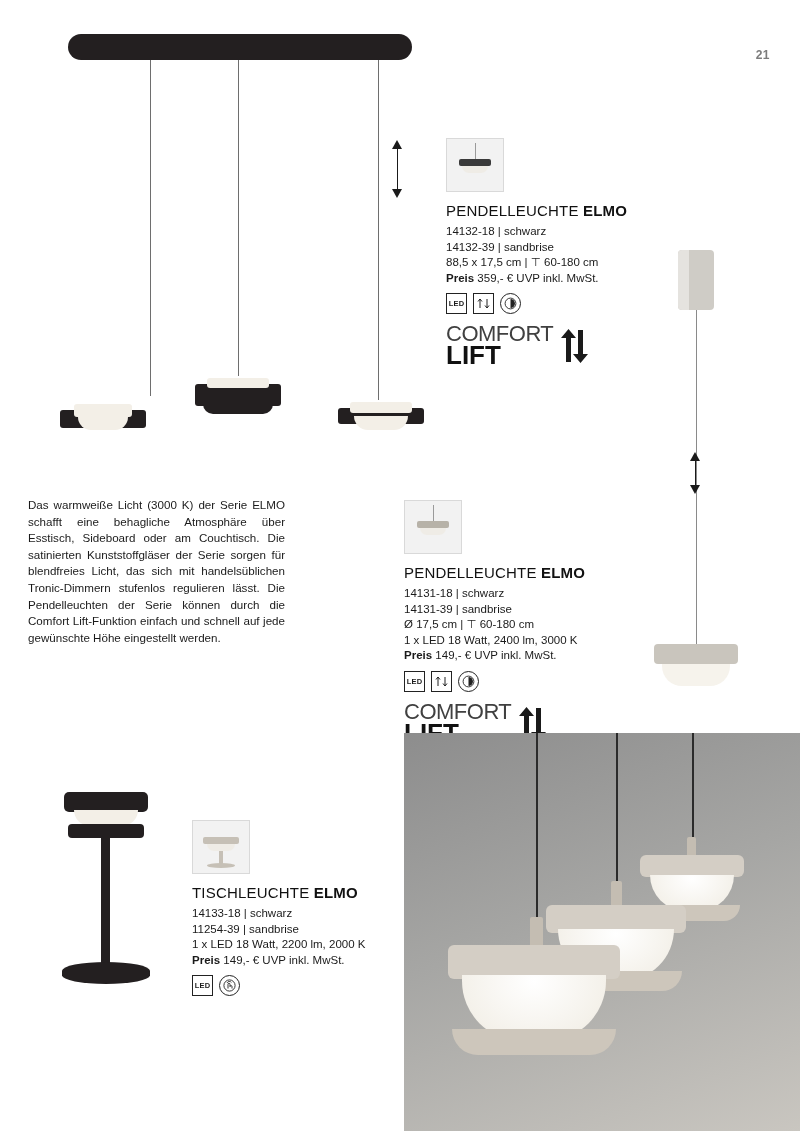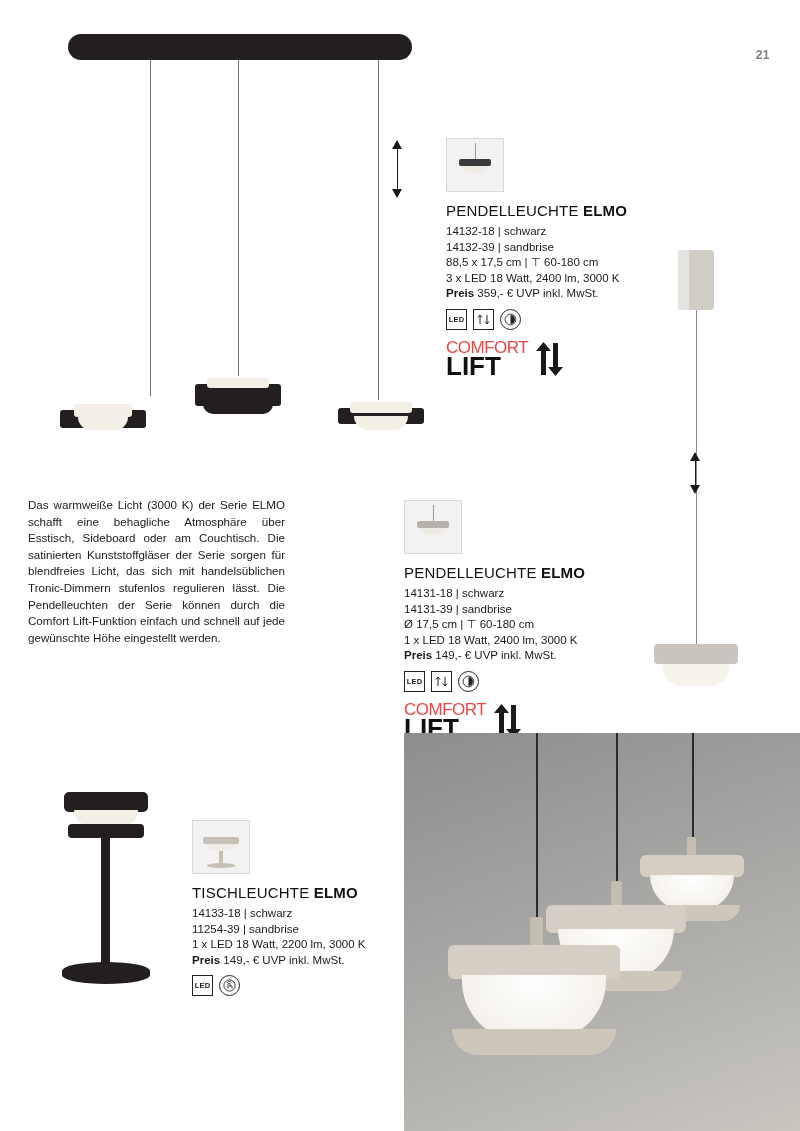--- a/index.html
+++ b/index.html
@@ -112,23 +112,23 @@
   .comfortlift {
     margin-top: 10px;
     display: flex;
     align-items: center;
     gap: 4px;
   }
   .cl-text {
     line-height: 0.92;
   }
   .cl-comfort {
-    font-size: 17px;
+    font-size: 22px;
     letter-spacing: -0.5px;
-    color: #ef4444;
+    color: #404040;
   }
   .cl-lift {
     font-size: 26px;
     font-weight: bold;
     letter-spacing: 0px;
     color: #111;
   }
 
   
   .desc {
@@ -374,21 +374,20 @@
       <div class="shade-top" style="top:20px;"></div>
       <div class="shade-bot" style="top:27px;"></div>
     </div>
     <div class="p-title">
       <span>PENDELLEUCHTE</span>
       <b>ELMO</b>
     </div>
     <div class="p-line">14132-18 | schwarz</div>
     <div class="p-line">14132-39 | sandbrise</div>
     <div class="p-line">88,5 x 17,5 cm | ⊤ 60-180 cm</div>
-    <div class="p-line">3 x LED 18 Watt, 2400 lm, 3000 K</div>
     <div class="p-line">
       <b>Preis</b>
       <span>359,- € UVP inkl. MwSt.</span>
     </div>
     <div class="sym-row">
       <div class="sym">LED</div>
       <div class="sym">
         <svg width="15" height="15" viewBox="0 0 15 15">
           <path d="M4 3 L4 12 M4 3 L2 5.5 M4 3 L6 5.5" stroke="#222" stroke-width="1" fill="none"></path>
           <path d="M11 12 L11 3 M11 12 L9 9.5 M11 12 L13 9.5" stroke="#222" stroke-width="1" fill="none"></path>
@@ -492,21 +491,21 @@
       <div class="shade-bot" style="top:23px; left:14px; width:28px;"></div>
       <div style="position:absolute; left:26px; top:30px; width:4px; height:14px; background:#c6c0b6;"></div>
       <div style="position:absolute; left:14px; top:42px; width:28px; height:5px; background:#c6c0b6; border-radius:50%;"></div>
     </div>
     <div class="p-title">
       <span>TISCHLEUCHTE</span>
       <b>ELMO</b>
     </div>
     <div class="p-line">14133-18 | schwarz</div>
     <div class="p-line">11254-39 | sandbrise</div>
-    <div class="p-line">1 x LED 18 Watt, 2200 lm, 3000 K</div>
+    <div class="p-line">1 x LED 18 Watt, 2200 lm, 2000 K</div>
     <div class="p-line">
       <b>Preis</b>
       <span>149,- € UVP inkl. MwSt.</span>
     </div>
     <div class="sym-row">
       <div class="sym">LED</div>
       <div class="sym round">
         <svg width="15" height="15" viewBox="0 0 15 15">
           <circle cx="7.5" cy="7.5" r="5.6" fill="none" stroke="#222" stroke-width="0.9"></circle>
           <path d="M6 10.5 L6 6.3 a1 1 0 0 1 2 0 L8 8.6" stroke="#222" stroke-width="0.9" fill="none"></path>

